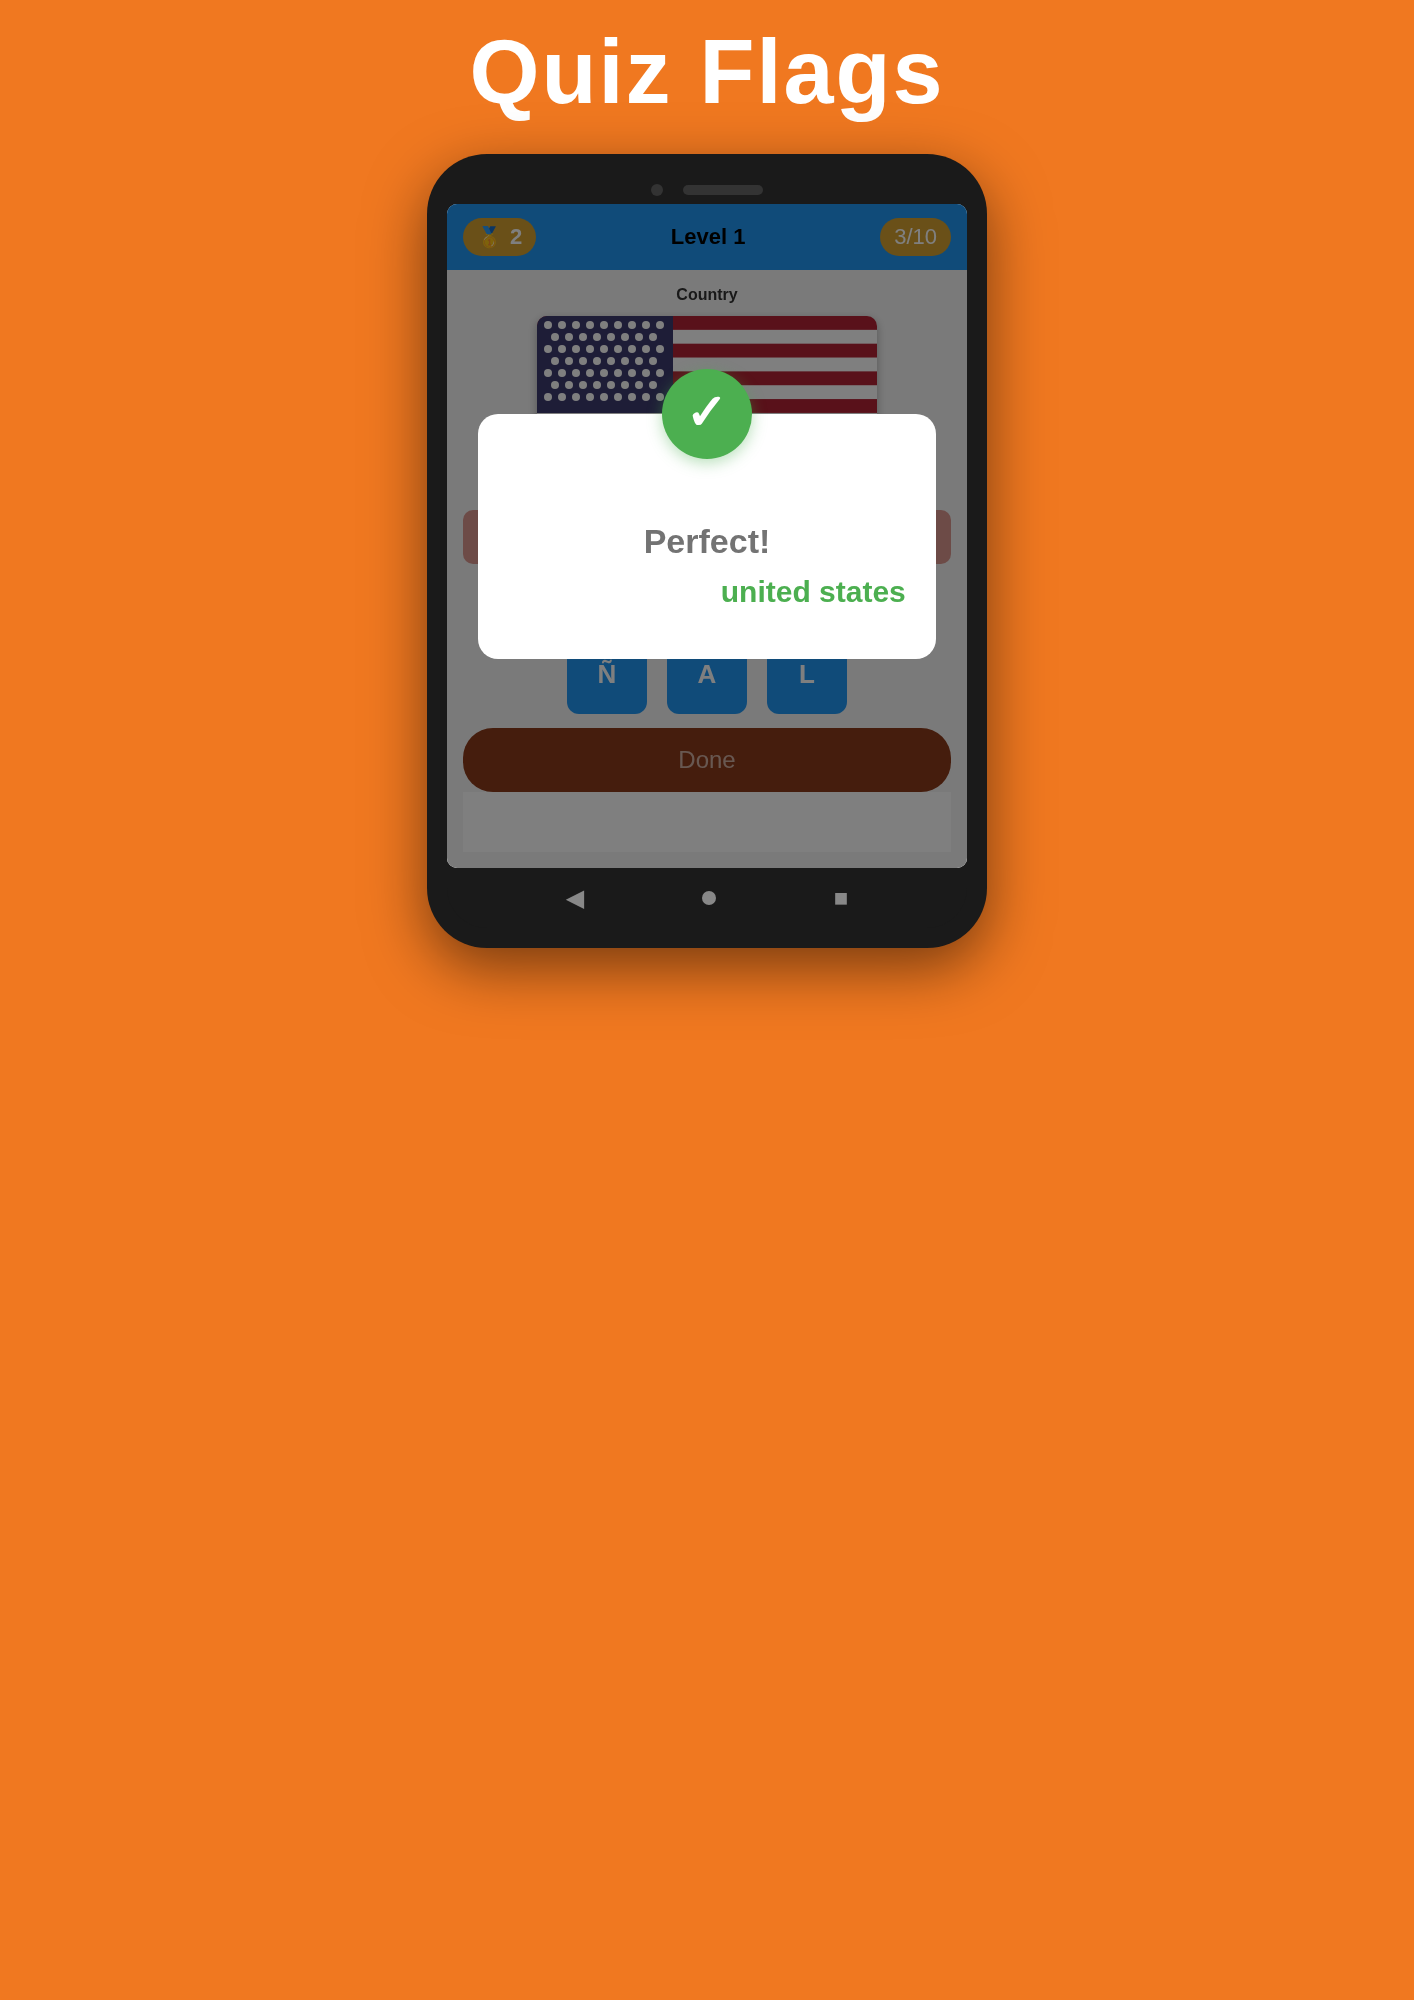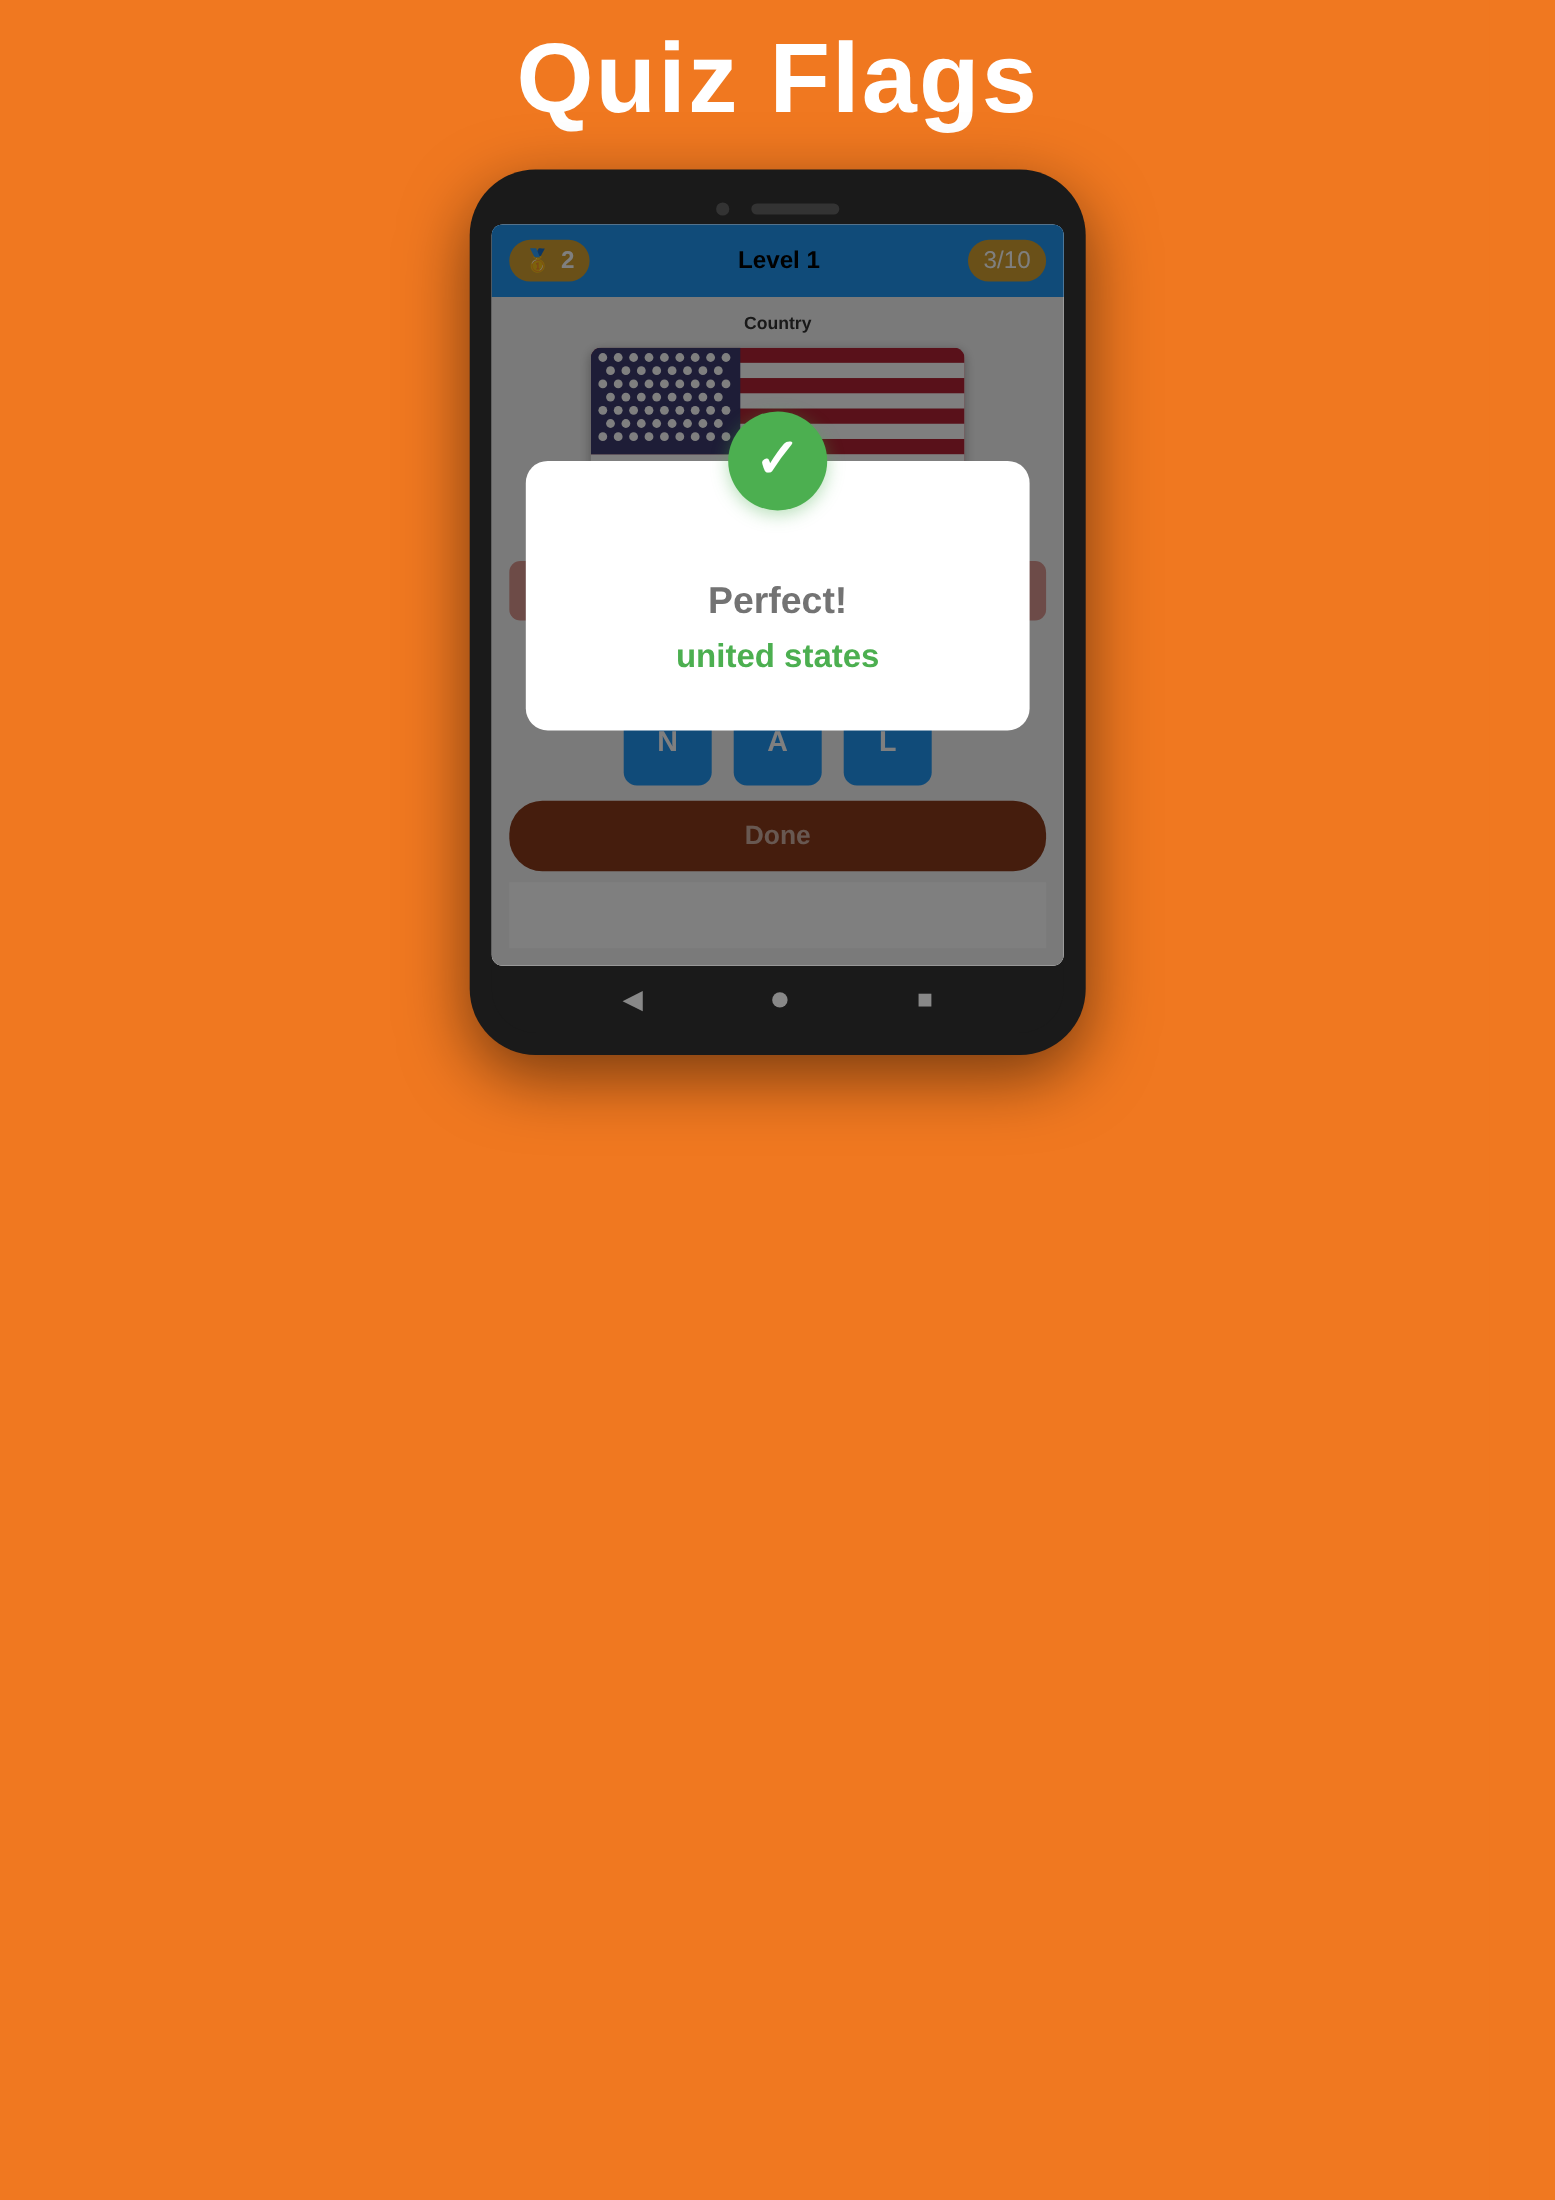--- a/index.html
+++ b/index.html
@@ -225,22 +225,21 @@
     }
 
     
     .done-btn {
       background: #8B3A1A;
       color: rgba(255,255,255,0.6);
       border-radius: 30px;
       padding: 18px;
       text-align: center;
       font-size: 24px;
-      font-weight: bold;
-      margin-bottom: 10px;
+      font-weight: normal;
     }
 
     .white-spacer {
       background: white;
       height: 60px;
     }
 
     
     .phone-bottom-nav {
       background: #1a1a1a;
@@ -313,20 +312,21 @@
       font-weight: bold;
       margin-bottom: 14px;
       margin-top: 48px;
     }
 
     .modal-answer {
       color: #4CAF50;
       font-size: 30px;
       font-weight: bold;
       margin-bottom: 22px;
+      text-align: right;
     }
 
     .modal-continue-btn {
       background: #F07820;
       color: white;
       border-radius: 30px;
       padding: 16px 40px;
       font-size: 26px;
       font-weight: bold;
       border: none;

